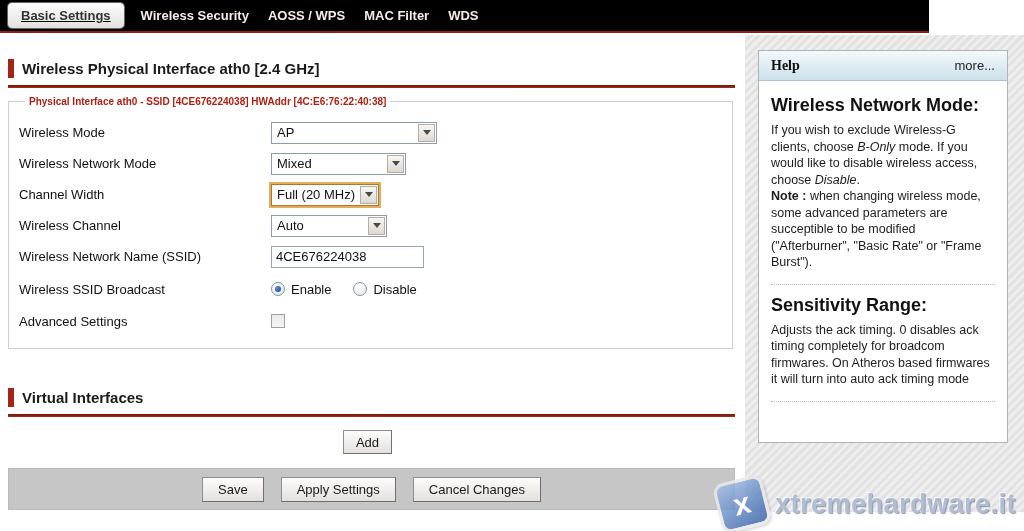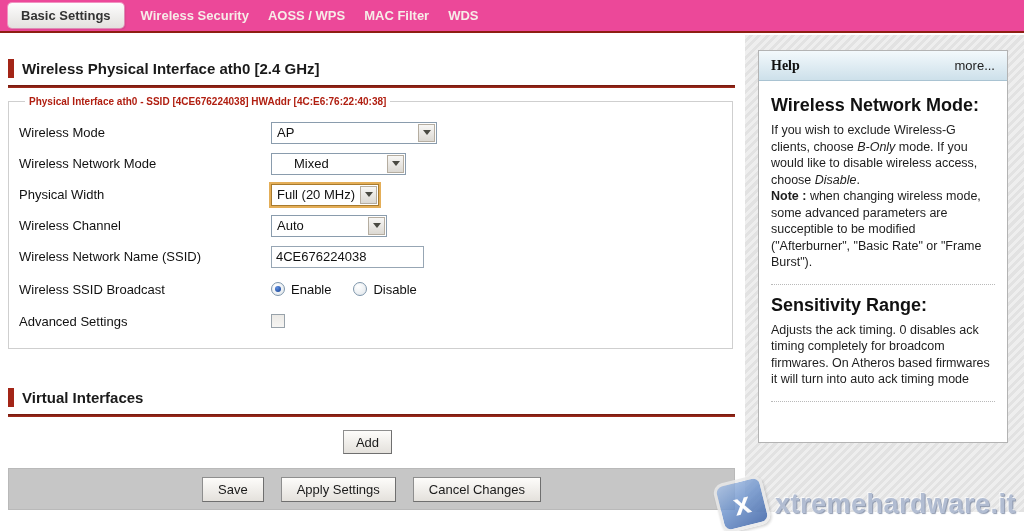--- a/index.html
+++ b/index.html
@@ -1,23 +1,23 @@
 <!DOCTYPE html>
 <html><head>
 <meta charset="utf-8">
 <style>
   * { margin:0; padding:0; box-sizing:border-box; }
   html,body { width:1024px; height:531px; }
   body { font-family:"Liberation Sans","DejaVu Sans",sans-serif; background:#fff; }
   #page { position:relative; width:1024px; height:531px; overflow:hidden; background:#fff; }
 
   
-  .topnav { position:absolute; left:0; top:0; width:1024px; height:33px;
-    background:#ec4899; border-bottom:2px solid #8e1f12;
-    display:flex; align-items:center; padding-left:8px; }
+  .topnav { position:absolute; left:0; top:0; width:929px; height:33px;
+    background:#000000; border-bottom:2px solid #8e1f12;
+    display:flex; align-items:center; padding-left:8px;text-decoration:underline; }
   .tab { font-size:13px; font-weight:bold; color:#f7ece8; margin-right:15px;
     padding:5px 2px; cursor:default; white-space:nowrap; }
   .tab.active { background:linear-gradient(#fdfdfd,#e3e1de); color:#333;
     border-radius:4px; padding:5px 13px; box-shadow:0 0 0 1px #ffffff66, 1px 1px 2px #00000033; }
 
   
   .right-bg { position:absolute; left:745px; top:35px; width:279px; height:477px;
     background:repeating-linear-gradient(135deg,#eeeeee 0 3px,#e2e2e2 3px 6px); }
 
   
@@ -132,30 +132,30 @@
         <div class="xp-select" style="width:166px;gap:15px;">
           <span class="sel-text">AP</span>
           <span class="sel-btn">
               <span class="arrow"></span>
             </span>
         </div>
       </div>
 
       <div class="form-row">
         <div class="lbl">Wireless Network Mode</div>
-        <div class="xp-select" style="width:135px;padding-left:17px;">
+        <div class="xp-select" style="width:135px;">
           <span class="sel-text">Mixed</span>
           <span class="sel-btn">
               <span class="arrow"></span>
             </span>
         </div>
       </div>
 
       <div class="form-row">
-        <div class="lbl">Physical Width</div>
+        <div class="lbl">Channel Width</div>
         <div class="xp-select focused" style="width:108px;">
           <span class="sel-text">Full (20 MHz)</span>
           <span class="sel-btn">
               <span class="arrow"></span>
             </span>
         </div>
       </div>
 
       <div class="form-row">
         <div class="lbl">Wireless Channel</div>

